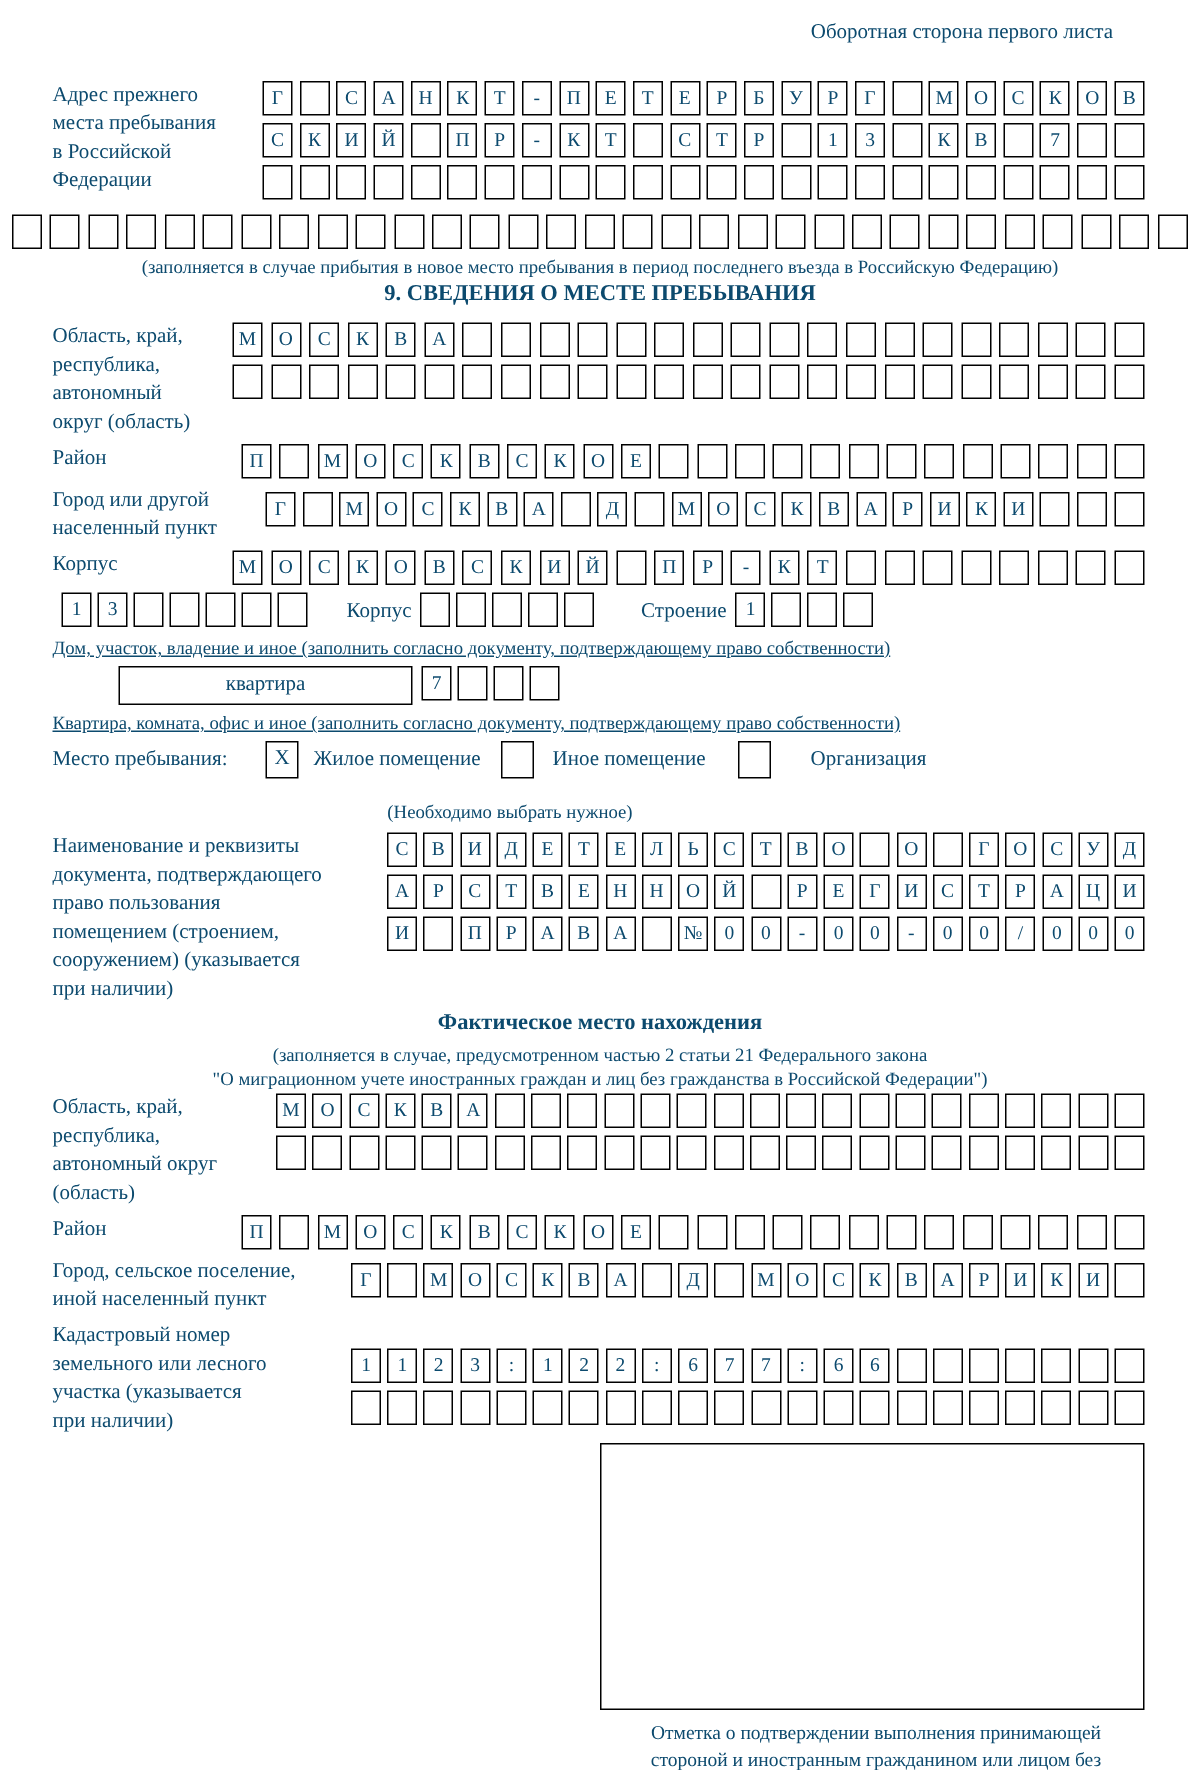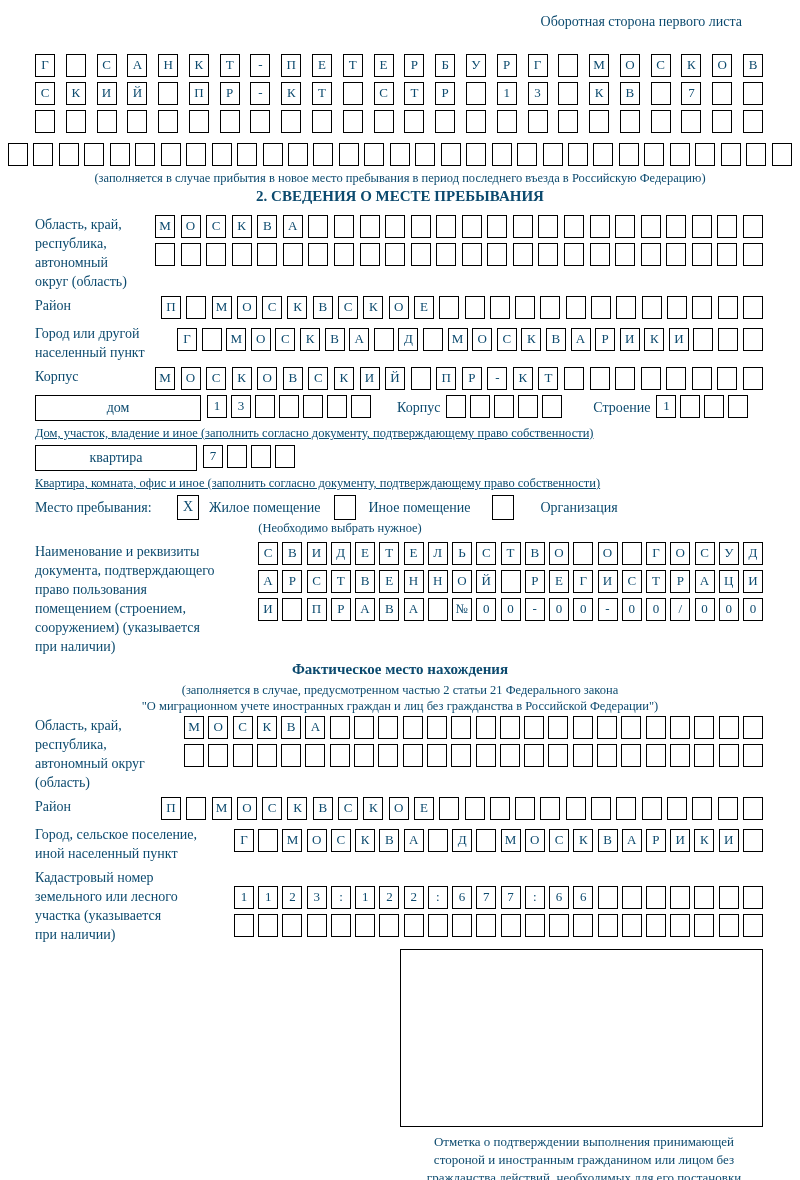--- a/index.html
+++ b/index.html
@@ -33,47 +33,51 @@
   .fact-title{font-size:15px;font-weight:bold;text-align:center;margin:4px 0 4px 0;}
   .w140{width:140px;} .w120{width:120px;} .w126{width:126px;} .w142{width:142px;}
   .w223{width:223px;} .w149{width:149px;} .w199{width:199px;}
   .ml6{margin-left:6px;} .ml16{margin-left:27px;} .ml22{margin-left:22px;text-align:right;}
   .mt4{margin-top:4px;}
   .mt18{margin-top:18px;}
   .fieldrect{
     flex:none;box-sizing:border-box;border:1.6px solid #000;
     height:26px;line-height:23px;text-align:center;font-size:14px;
   }
-  .w166{width:166px;} .w202{width:162px;}
+  .w166{width:166px;} .w202{width:196px;margin-left:44px;}
   .chk{
     flex:none;width:22px;height:25px;box-sizing:border-box;border:1.6px solid #000;
     font-size:14px;line-height:22px;text-align:center;
   }
   .chklbl{font-size:14px;line-height:25px;flex:none;}
-  .mesto{margin-bottom:1px;}
+  .mesto{margin-bottom:15px;}
   .choose-note{font-size:12.5px;text-align:center;width:380px;margin:0 0 6px 150px;}
   .stamp-box{
     box-sizing:border-box;border:1.6px solid #000;
     width:363px;height:178px;margin-left:400px;margin-top:2px;
   }
   .stamp-caption{
     font-size:13px;line-height:18px;text-align:center;
     width:378px;margin:6px 0 0 395px;white-space:pre-line;
   }
   .fact-note{font-size:12.5px;line-height:16px;text-align:center;}
   .mb2{margin-bottom:2px;}
 </style>
 </head>
 <body>
 
 <div class="page">
 
   <div class="hdr">Оборотная сторона первого листа</div>
 
   <div class="row">
+    <div class="lbl w140">Адрес прежнего
+места пребывания
+в Российской
+Федерации</div>
     <div class="col">
       <div class="boxes">
           <span class="cbox">Г</span>
           <span class="cbox"> </span>
           <span class="cbox">С</span>
           <span class="cbox">А</span>
           <span class="cbox">Н</span>
           <span class="cbox">К</span>
           <span class="cbox">Т</span>
           <span class="cbox">-</span>
@@ -176,21 +180,21 @@
       <span class="cbox"> </span>
       <span class="cbox"> </span>
       <span class="cbox"> </span>
       <span class="cbox"> </span>
       <span class="cbox"> </span>
       <span class="cbox"> </span>
       <span class="cbox"> </span>
     </div>
   <div class="caption">(заполняется в случае прибытия в новое место пребывания в период последнего въезда в Российскую Федерацию)</div>
 
-  <div class="sec-title">2. СВЕДЕНИЯ О МЕСТЕ ПРЕБЫВАНИЯ</div>
+  <div class="sec-title">9. СВЕДЕНИЯ О МЕСТЕ ПРЕБЫВАНИЯ</div>
 
   <div class="row">
     <div class="lbl w120">Область, край,
 республика,
 автономный
 округ (область)</div>
     <div class="col">
       <div class="boxes">
           <span class="cbox">М</span>
           <span class="cbox">О</span>
@@ -331,21 +335,20 @@
         <span class="cbox"> </span>
         <span class="cbox"> </span>
         <span class="cbox"> </span>
         <span class="cbox"> </span>
         <span class="cbox"> </span>
         <span class="cbox"> </span>
       </div>
   </div>
 
   <div class="row">
-    <div class="fieldrect w166">дом</div>
     <div class="boxes fixed ml6">
         <span class="cbox">1</span>
         <span class="cbox">3</span>
         <span class="cbox"> </span>
         <span class="cbox"> </span>
         <span class="cbox"> </span>
         <span class="cbox"> </span>
         <span class="cbox"> </span>
       </div>
     <div class="inlbl ml22">Корпус</div>

